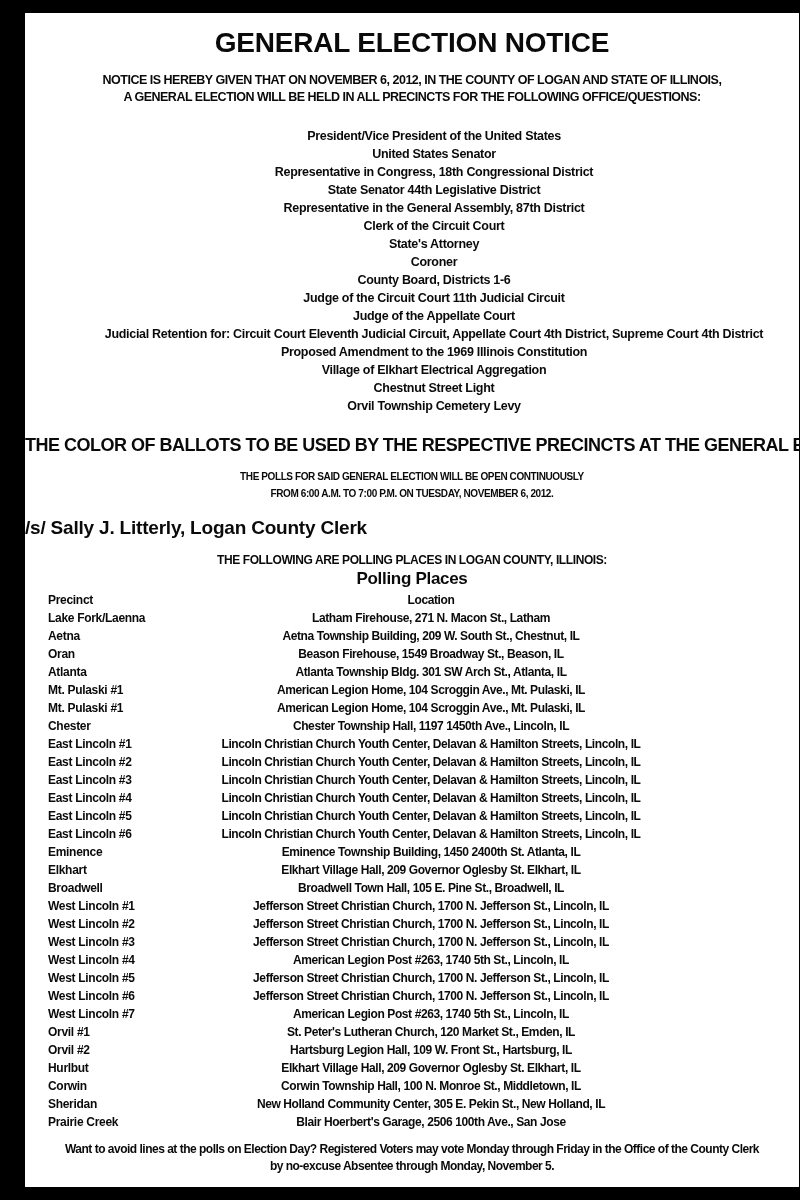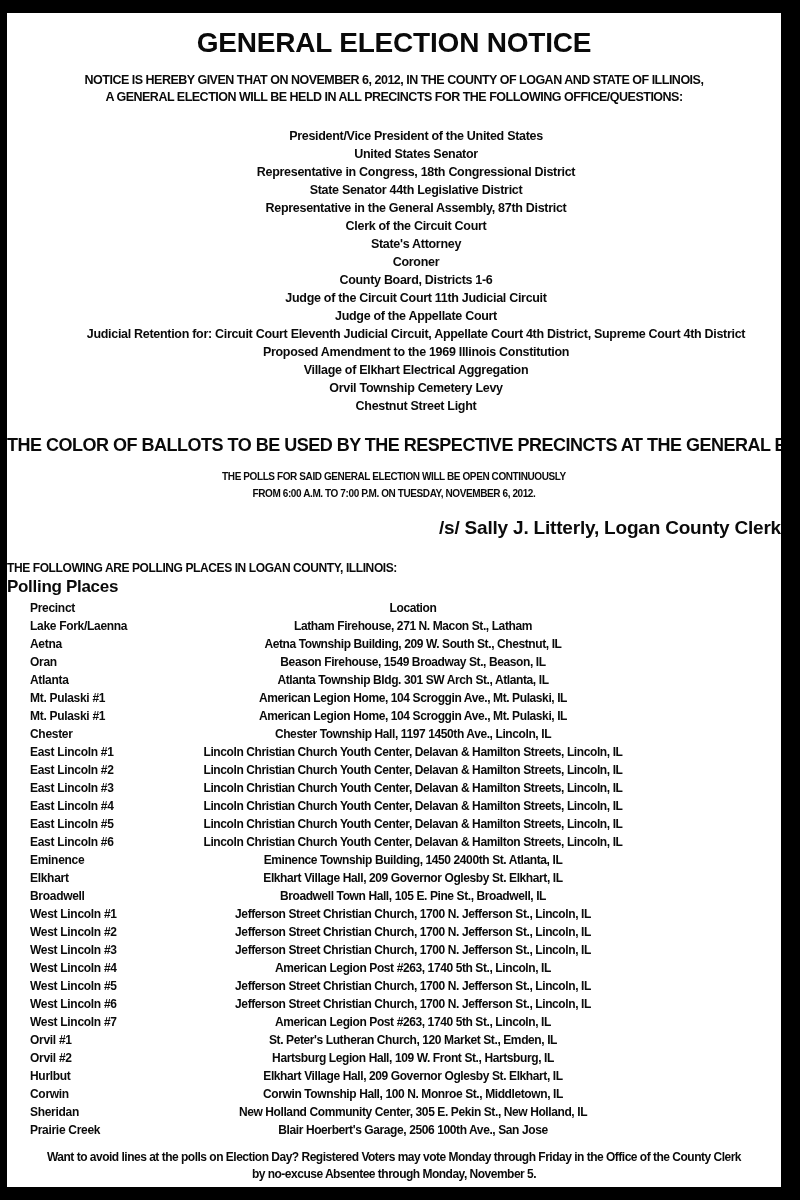--- a/index.html
+++ b/index.html
@@ -5,21 +5,21 @@
   html, body { margin: 0; padding: 0; }
   body {
     width: 800px;
     height: 1200px;
     background: #000;
     position: relative;
     font-family: "Liberation Sans", sans-serif;
   }
   .page {
     position: absolute;
-    left: 7px;
+    left: 25px;
     top: 13px;
     width: 774px;
     height: 1174px;
     background: #ffffff;
     color: #0a0a0a;
     font-weight: bold;
     letter-spacing: -0.3px;
     overflow: hidden;
   }
   .title {
@@ -56,32 +56,34 @@
     margin-top: 14px;
     font-size: 10px;
     line-height: 17px;
     text-align: center;
     letter-spacing: -0.4px;
   }
   .signature {
     margin-top: 13px;
     font-size: 19px;
     line-height: 25px;
-    text-align: right;
+    text-align: left;
     letter-spacing: -0.2px;
   }
   .polling-intro {
-    margin-top: 20px;
+    margin-top: 12px;
     font-size: 12px;
     line-height: 16px;
+    text-align: center;
     letter-spacing: -0.4px;
   }
   .polling-title {
     font-size: 17px;
     line-height: 21px;
+    text-align: center;
   }
   .ptable { margin-top: 2px; font-size: 12px; }
   .prow { display: flex; line-height: 18px; }
   .pcell-precinct {
     width: 148px;
     padding-left: 23px;
     flex: 0 0 auto;
     white-space: nowrap;
     text-align: left;
   }
@@ -121,22 +123,22 @@
       <div class="line">Representative in the General Assembly, 87th District</div>
       <div class="line">Clerk of the Circuit Court</div>
       <div class="line">State's Attorney</div>
       <div class="line">Coroner</div>
       <div class="line">County Board, Districts 1-6</div>
       <div class="line">Judge of the Circuit Court 11th Judicial Circuit</div>
       <div class="line">Judge of the Appellate Court</div>
       <div class="line">Judicial Retention for:  Circuit Court Eleventh Judicial Circuit, Appellate Court 4th District, Supreme Court 4th District</div>
       <div class="line">Proposed Amendment to the 1969 Illinois Constitution</div>
       <div class="line">Village of Elkhart Electrical Aggregation</div>
+      <div class="line">Chestnut Street Light</div>
       <div class="line">Orvil Township Cemetery Levy</div>
-      <div class="line">Chestnut Street Light</div>
     </div>
 
   <div class="ballot">THE COLOR OF BALLOTS TO BE USED BY THE RESPECTIVE PRECINCTS AT THE GENERAL ELECTION IS WHITE.</div>
 
   <div class="polls">
     <div class="line nowrap">THE POLLS FOR SAID GENERAL ELECTION WILL BE OPEN CONTINUOUSLY</div>
     <div class="line nowrap">FROM 6:00 A.M. TO 7:00 P.M. ON TUESDAY, NOVEMBER 6, 2012.</div>
   </div>
 
   <div class="signature">/s/ Sally J. Litterly, Logan County Clerk</div>

